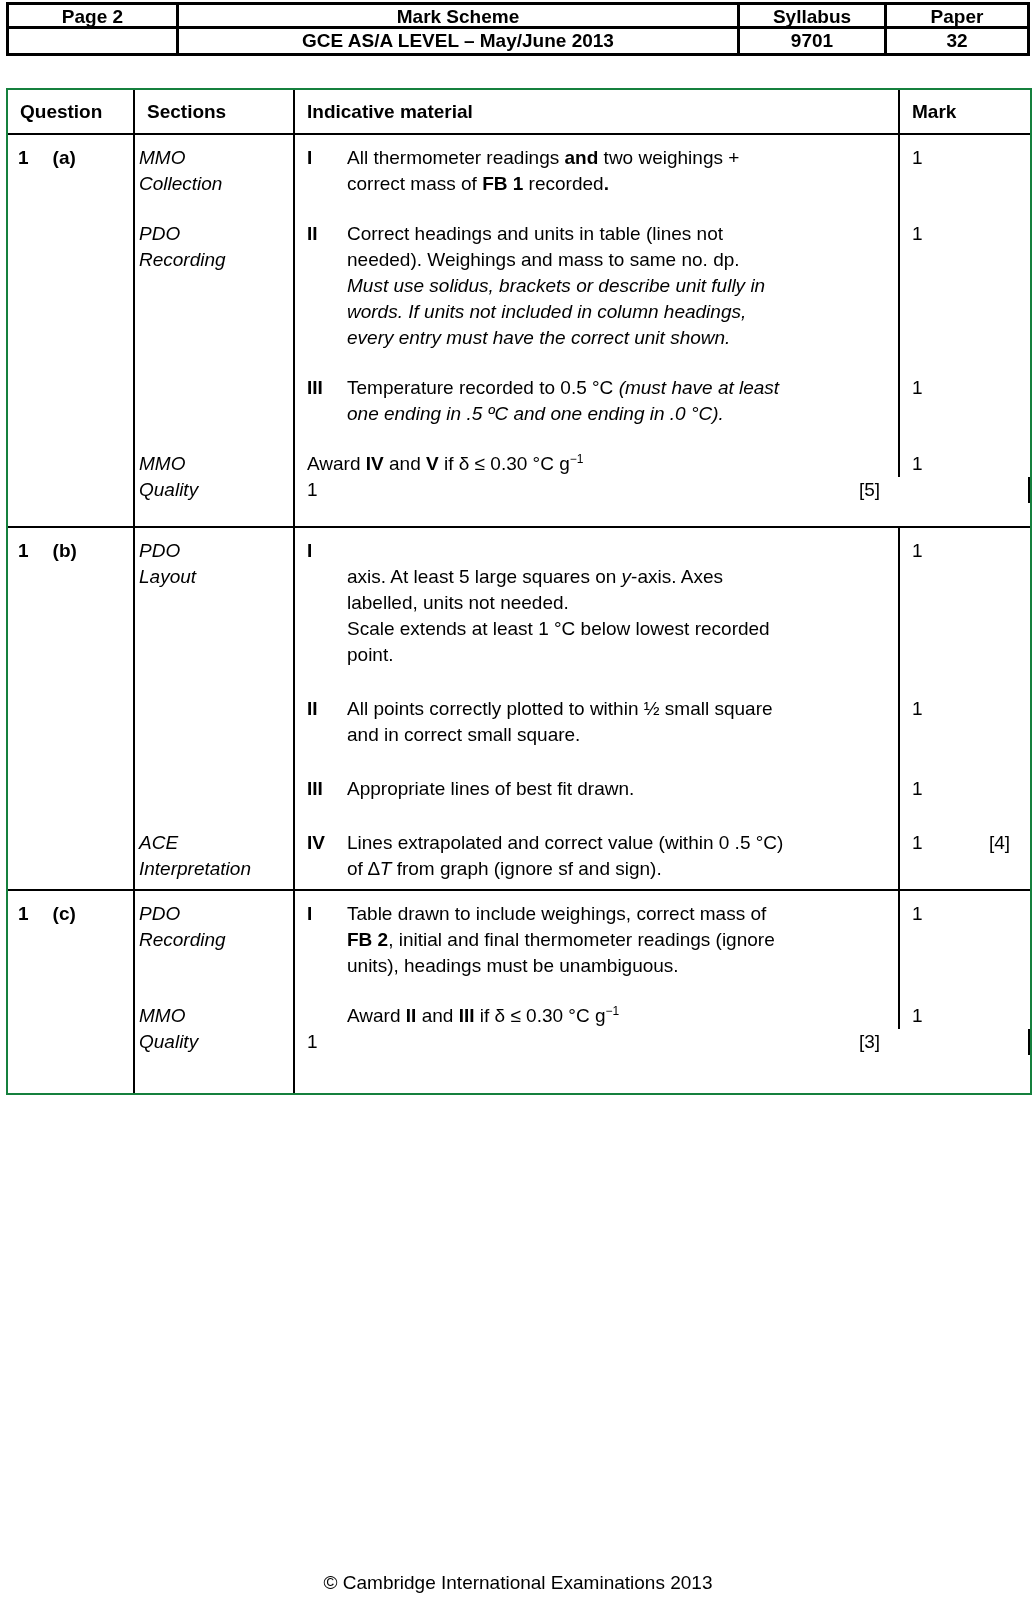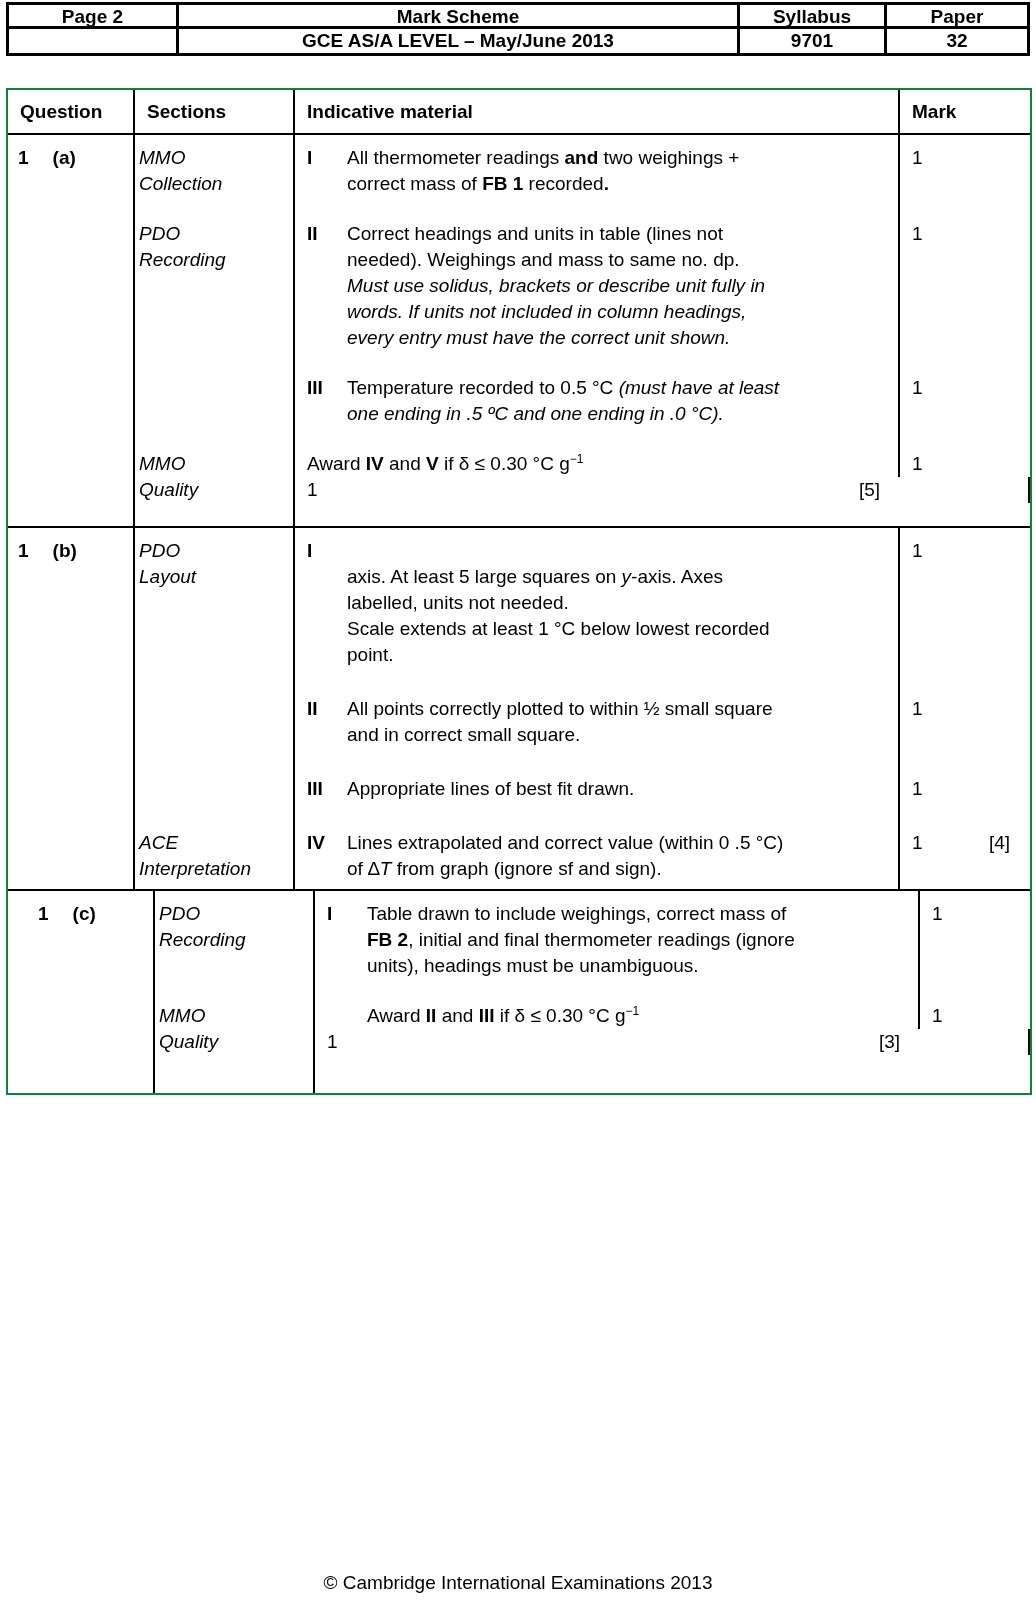--- a/index.html
+++ b/index.html
@@ -183,21 +183,21 @@
           </div>
           <div class="cell cm" style="padding-top: 28px;">
             <div class="">1</div>
             <div class="total">[4]</div>
           </div>
           <div class="cell cq"></div>
           <div class="cell cs"></div>
           <div class="cell ci"></div>
           <div class="cell cm"></div>
         </div>
-        <div class="mt-row" style="min-height: 202px; grid-template-rows: repeat(3, auto) 1fr; margin-left: 20px;">
+        <div class="mt-row" style="min-height: 202px; grid-template-rows: repeat(3, auto) 1fr;">
           <div class="cell cq" style="padding-top: 10px;"><div class="qnum" style="display: inline-block;">1</div><div class="qpart" style="display: inline-block;">(c)</div></div>
           <div class="cell cs" style="padding-top: 10px;">
             <div class="">PDO</div>
             <div class="">Recording</div>
           </div>
           <div class="cell ci" style="padding-top: 10px;">
             <div class="roman">I</div>
             <div class="itext"><span class="">Table drawn to include weighings, correct mass of</span><br><span class="b ">FB 2</span><span class="">, initial and final thermometer readings (ignore</span><br><span class="">units), headings must be unambiguous.</span></div>
           </div>
           <div class="cell cm" style="padding-top: 10px;">

